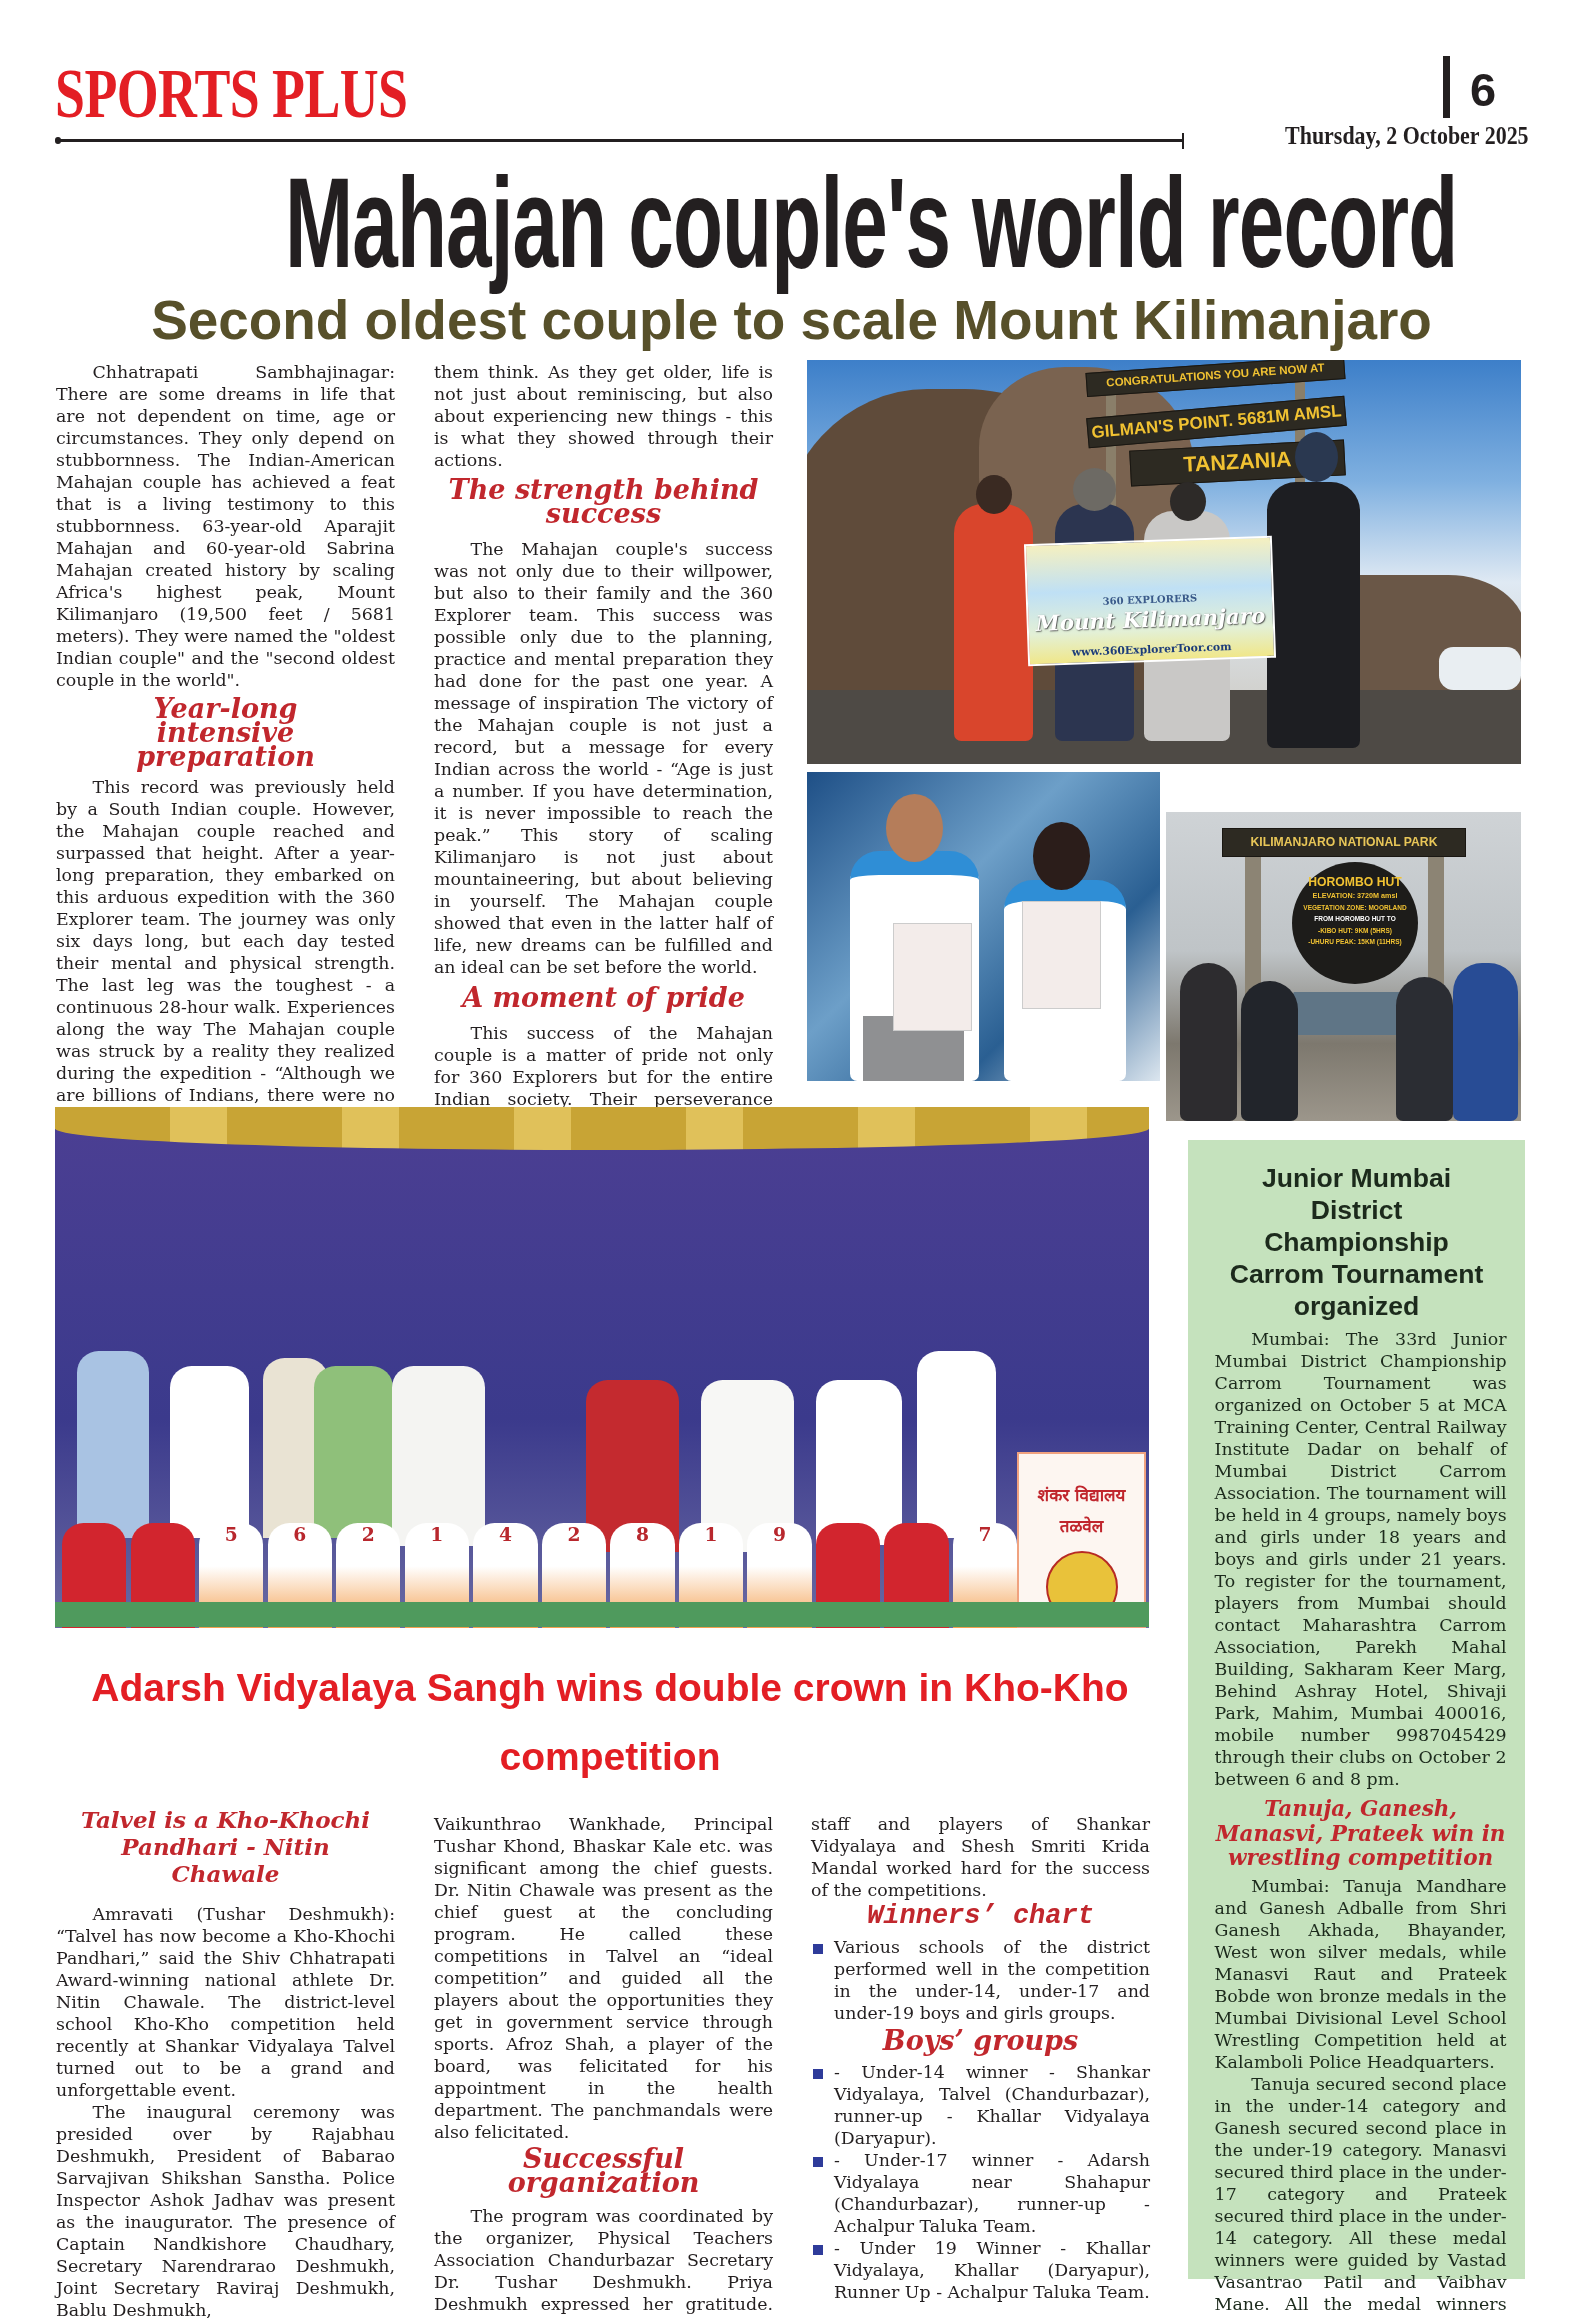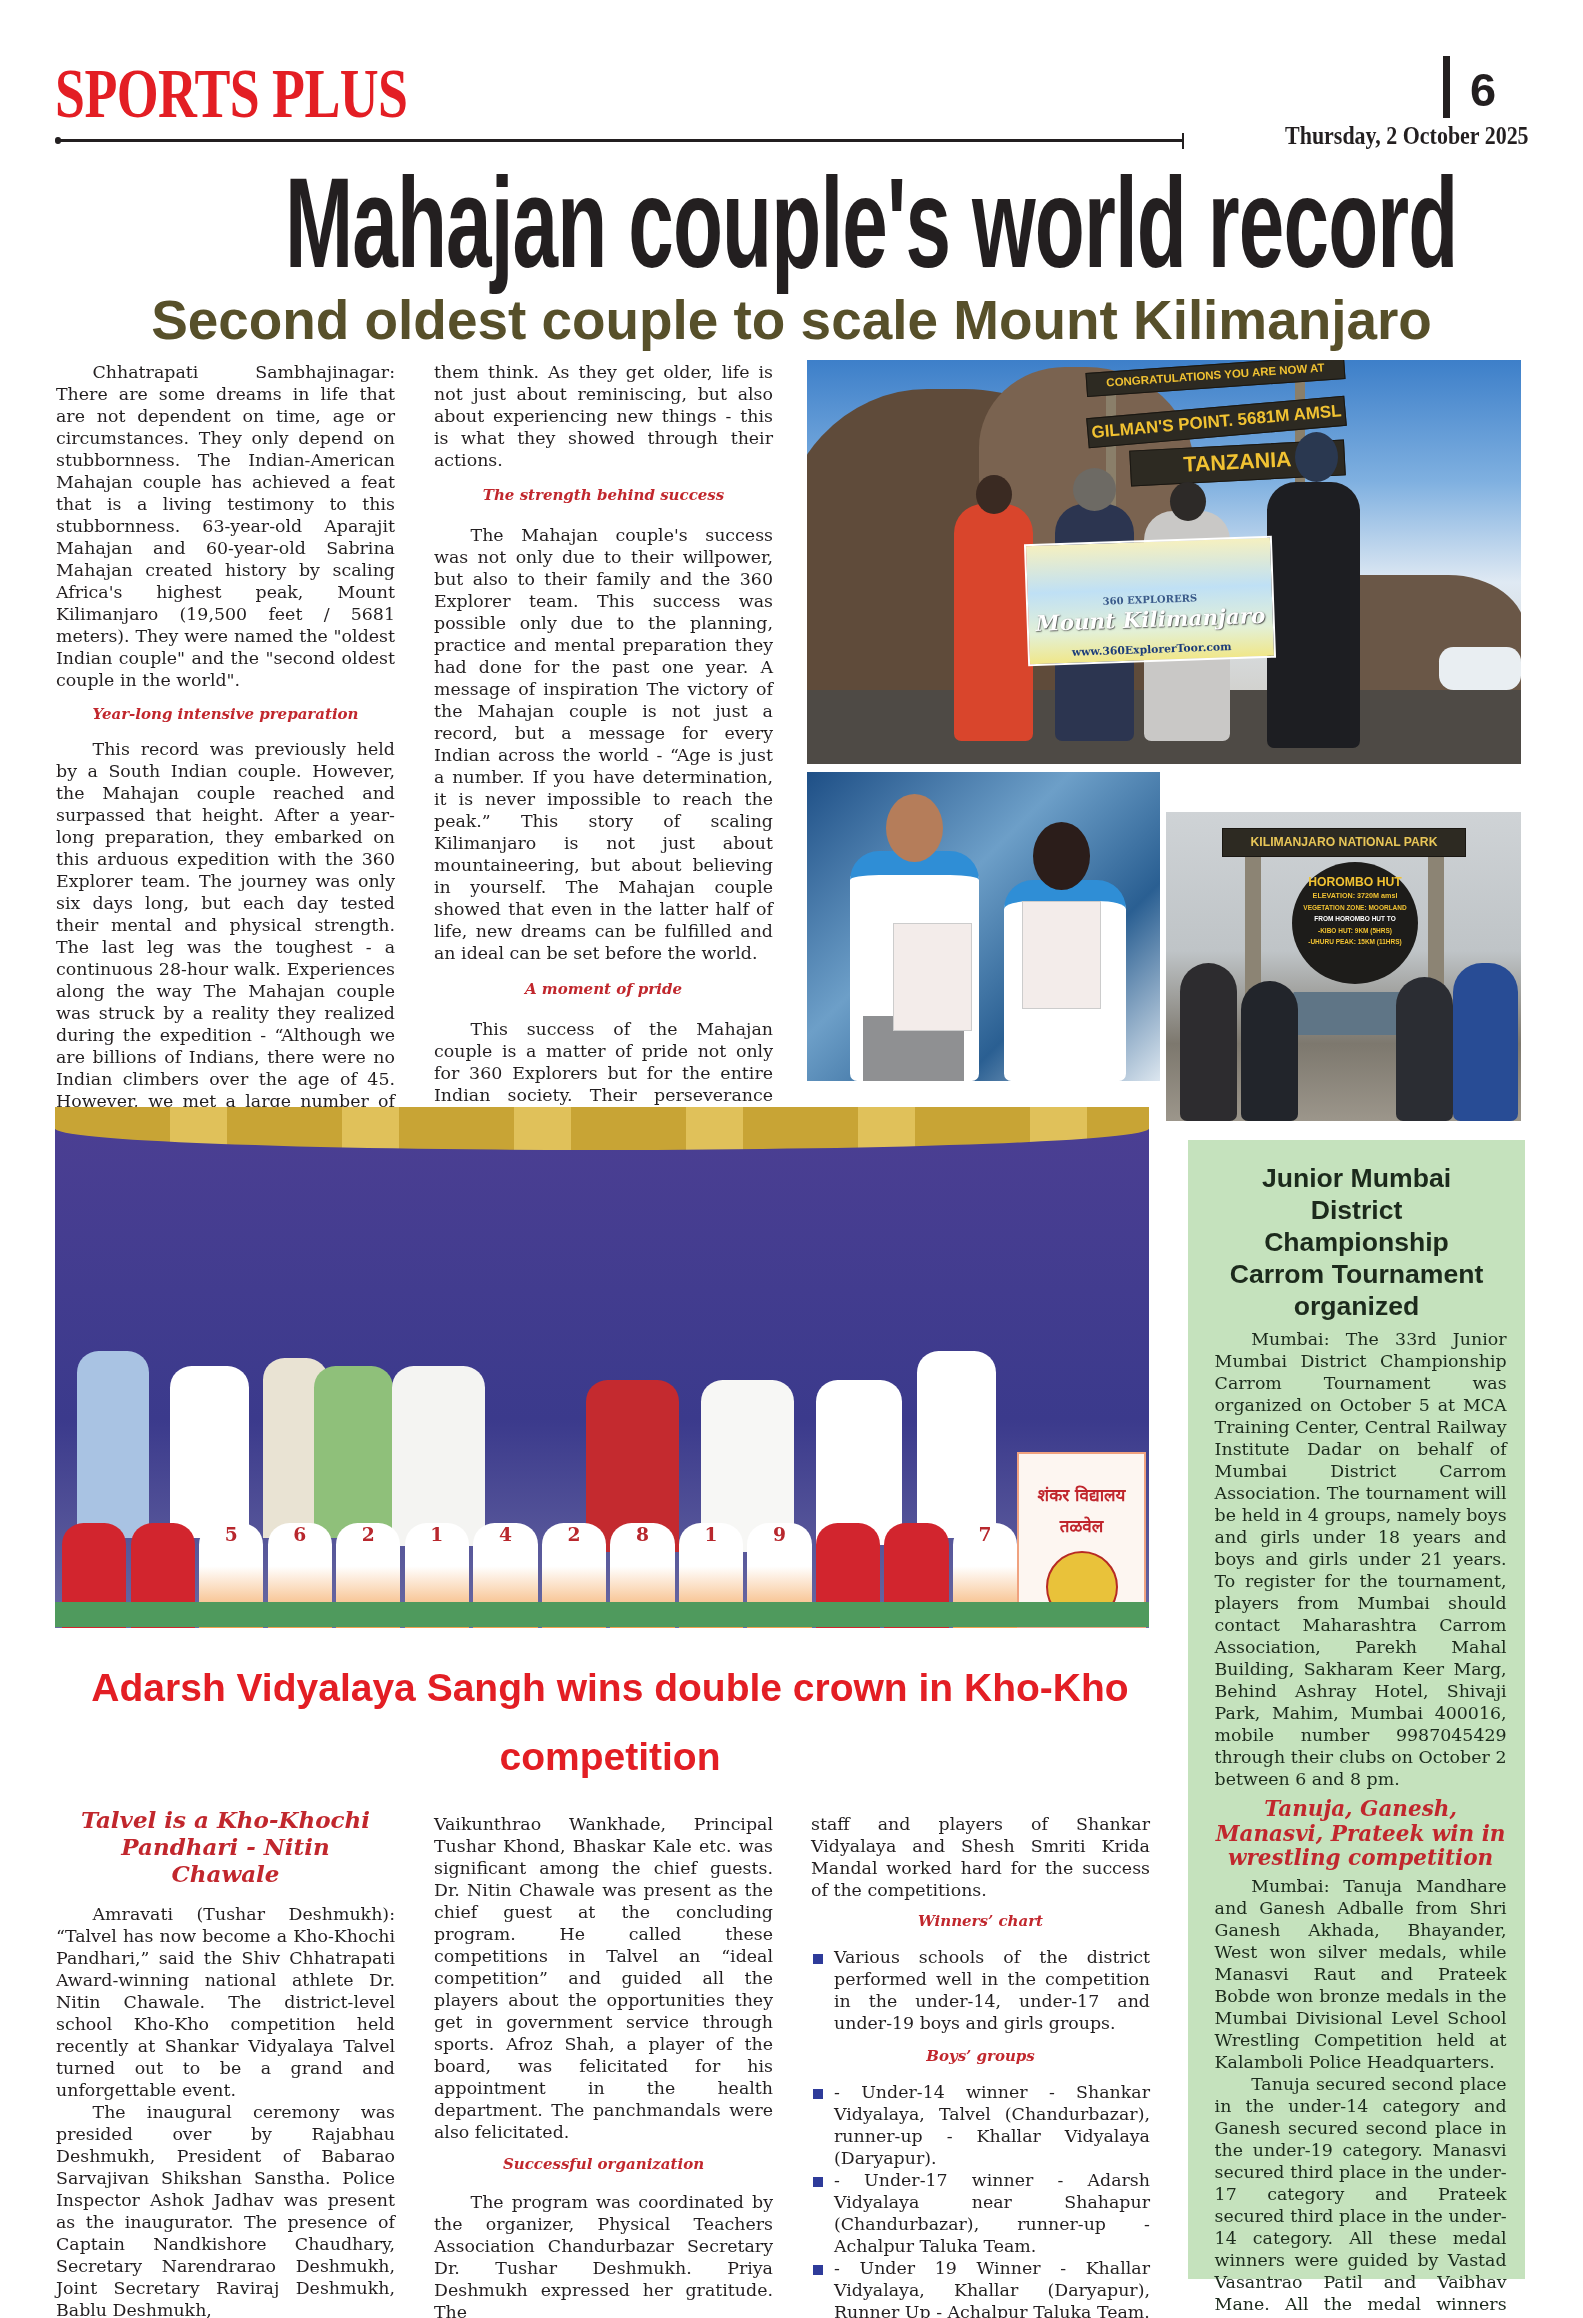--- a/index.html
+++ b/index.html
@@ -15,21 +15,21 @@
   .rule::before{content:"";position:absolute;left:-2.2px;top:-2.2px;width:5.7px;height:7.2px;border-radius:2.9px;background:#231f20}
   .rule::after{content:"";position:absolute;right:0;top:-6.5px;width:2.2px;height:16px;background:#231f20}
 
   .headline{position:absolute;left:0;width:1583px;top:159px;text-align:center;font-family:"Liberation Sans",sans-serif;font-weight:bold;font-size:128px;line-height:1;color:#231f20;transform:scaleX(0.64);transform-origin:center top;white-space:nowrap;letter-spacing:-1.4px}
   .subhead{position:absolute;left:0;width:1583px;top:292px;text-align:center;font-family:"Liberation Sans",sans-serif;font-weight:bold;font-size:56px;line-height:1;color:#57502a;transform:scaleX(0.98);transform-origin:center top;white-space:nowrap}
 
   
   .col{position:absolute;font-size:17.4px;line-height:22px;text-align:justify;color:#231f20}
   .col p{text-indent:2.1em}
   .col p.noindent{text-indent:0}
-  .xhead{font-style:italic;font-weight:bold;color:#c1272d;text-align:center;font-size:15px;line-height:34px;text-indent:0!important;font-family:"DejaVu Serif",serif}
+  .xhead{font-style:italic;font-weight:bold;color:#c1272d;text-align:center;font-size:27px;line-height:24px;text-indent:0!important;font-family:"DejaVu Serif",serif}
 
   
   .photo{position:absolute;overflow:hidden}
   .sky{background:linear-gradient(180deg,#3d7fc9 0%,#7fb0e0 30%,#dfe9f3 55%,#c9c2b6 100%)}
   .rock{position:absolute;border-radius:40% 50% 30% 45%;background:#6b5644}
   .sign{position:absolute;background:#2d2a22;color:#f1c232;font-family:"Liberation Sans",sans-serif;font-weight:bold;text-align:center;white-space:nowrap;border:1.4px solid #1a1712}
   .banner{position:absolute;background:linear-gradient(180deg,#f5f0c0 0%,#bfe0f5 40%,#e3f0d6 75%,#f0e78a 100%);border:2.2px solid #fff;color:#fff;font-family:"DejaVu Serif",serif;font-style:italic;font-weight:bold;text-align:center}
   .person{position:absolute;border-radius:29px 29px 7.2px 7.2px}
   .head{position:absolute;border-radius:50%}
 
@@ -169,21 +169,21 @@
 </div>
 
 <div class="col" style="left:434px;top:1813px;width:339px;">
   <p class="noindent">Vaikunthrao Wankhade, Principal Tushar Khond, Bhaskar Kale etc. was significant among the chief guests. Dr. Nitin Chawale was present as the chief guest at the concluding program. He called these competitions in Talvel an “ideal competition” and guided all the players about the opportunities they get in government service through sports. Afroz Shah, a player of the board, was felicitated for his appointment in the health department. The panchmandals were also felicitated.</p>
   <div class="xhead" style="margin:4.3px 0 10px 0;">Successful organization</div>
   <p>The program was coordinated by the organizer, Physical Teachers Association Chandurbazar Secretary Dr. Tushar Deshmukh. Priya Deshmukh expressed her gratitude. The</p>
 </div>
 
 <div class="col" style="left:811px;top:1813px;width:339px;">
   <p class="noindent">staff and players of Shankar Vidyalaya and Shesh Smriti Krida Mandal worked hard for the success of the competitions.</p>
-  <div class="xhead" style="margin:2.9px 0 8.6px 0;">Winners’ chart</div>
+  <div class="xhead" style="margin:2.9px 0 8.6px 0;font-family:Liberation Mono, monospace;">Winners’ chart</div>
   <ul class="bullets">
     <li>Various schools of the district performed well in the competition in the under-14, under-17 and under-19 boys and girls groups.</li>
   </ul>
   <div class="xhead" style="margin:4.3px 0 8.6px 0;">Boys’ groups</div>
   <ul class="bullets">
     <li>- Under-14 winner - Shankar Vidyalaya, Talvel (Chandurbazar), runner-up - Khallar Vidyalaya (Daryapur).</li>
     <li>- Under-17 winner - Adarsh Vidyalaya near Shahapur (Chandurbazar), runner-up - Achalpur Taluka Team.</li>
     <li>- Under 19 Winner - Khallar Vidyalaya, Khallar (Daryapur), Runner Up - Achalpur Taluka Team.</li>
   </ul>
 </div>

